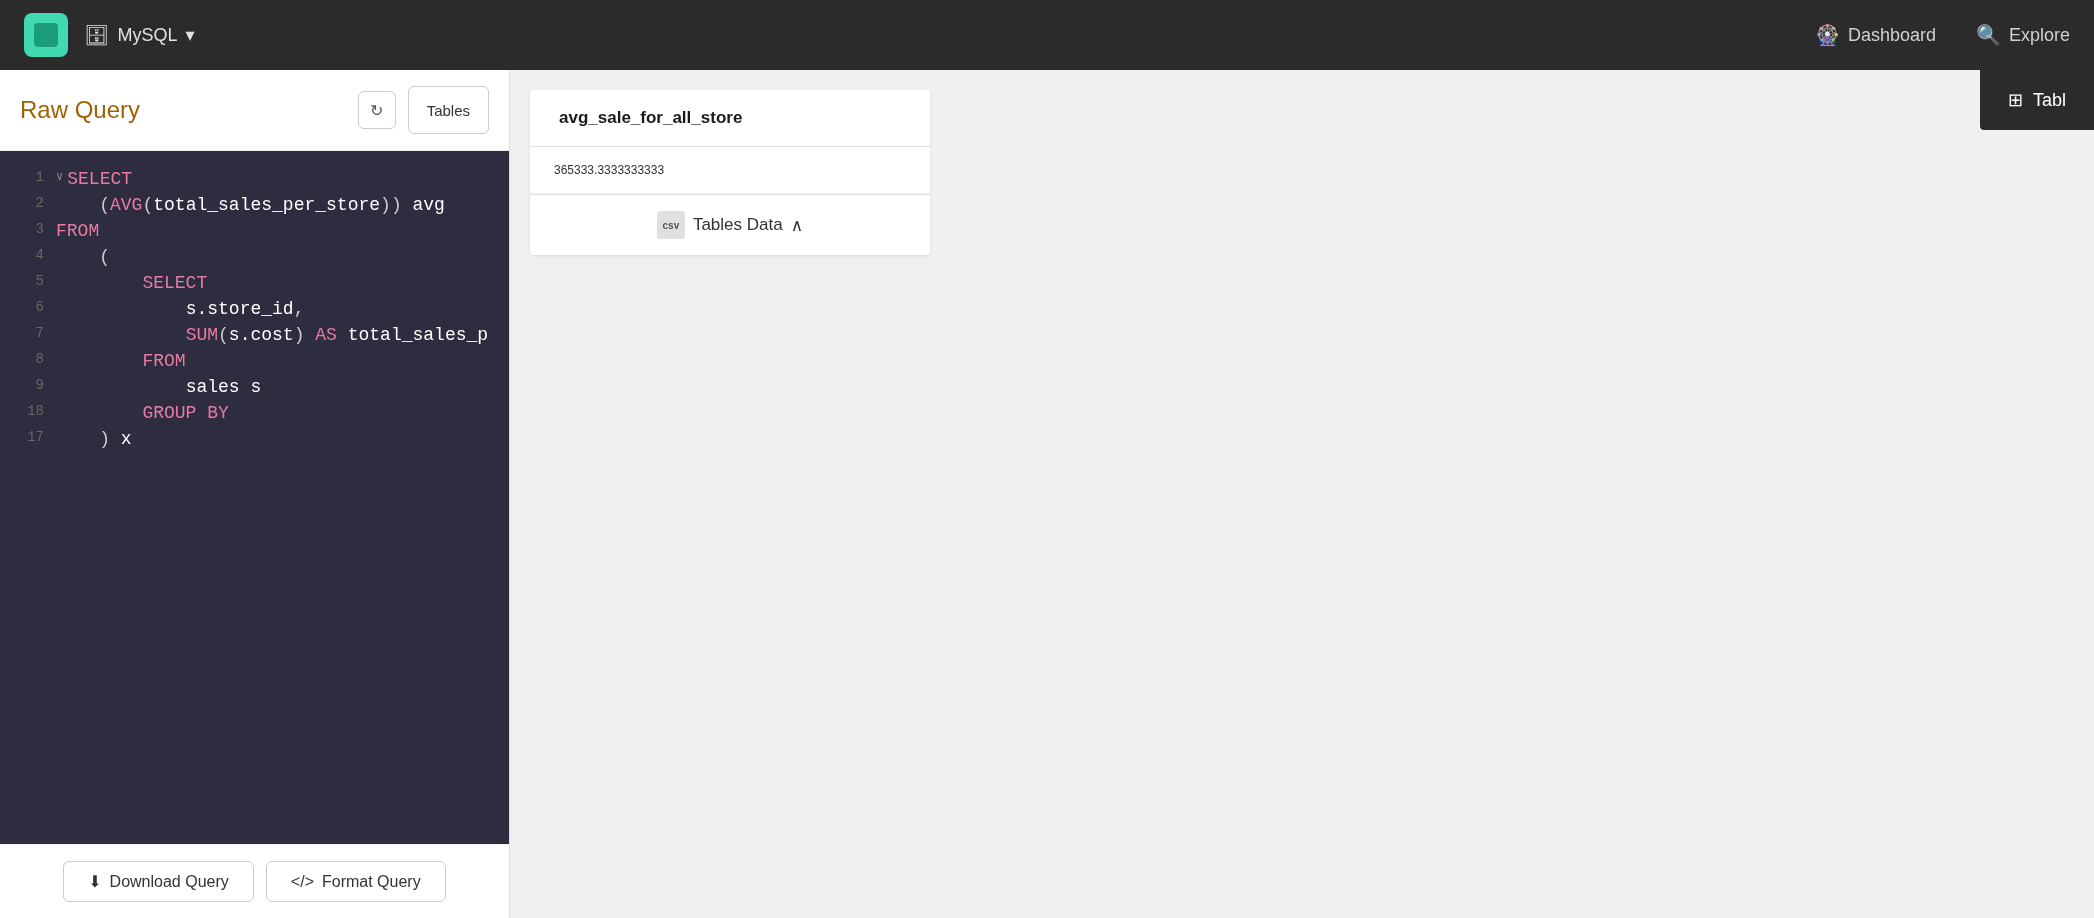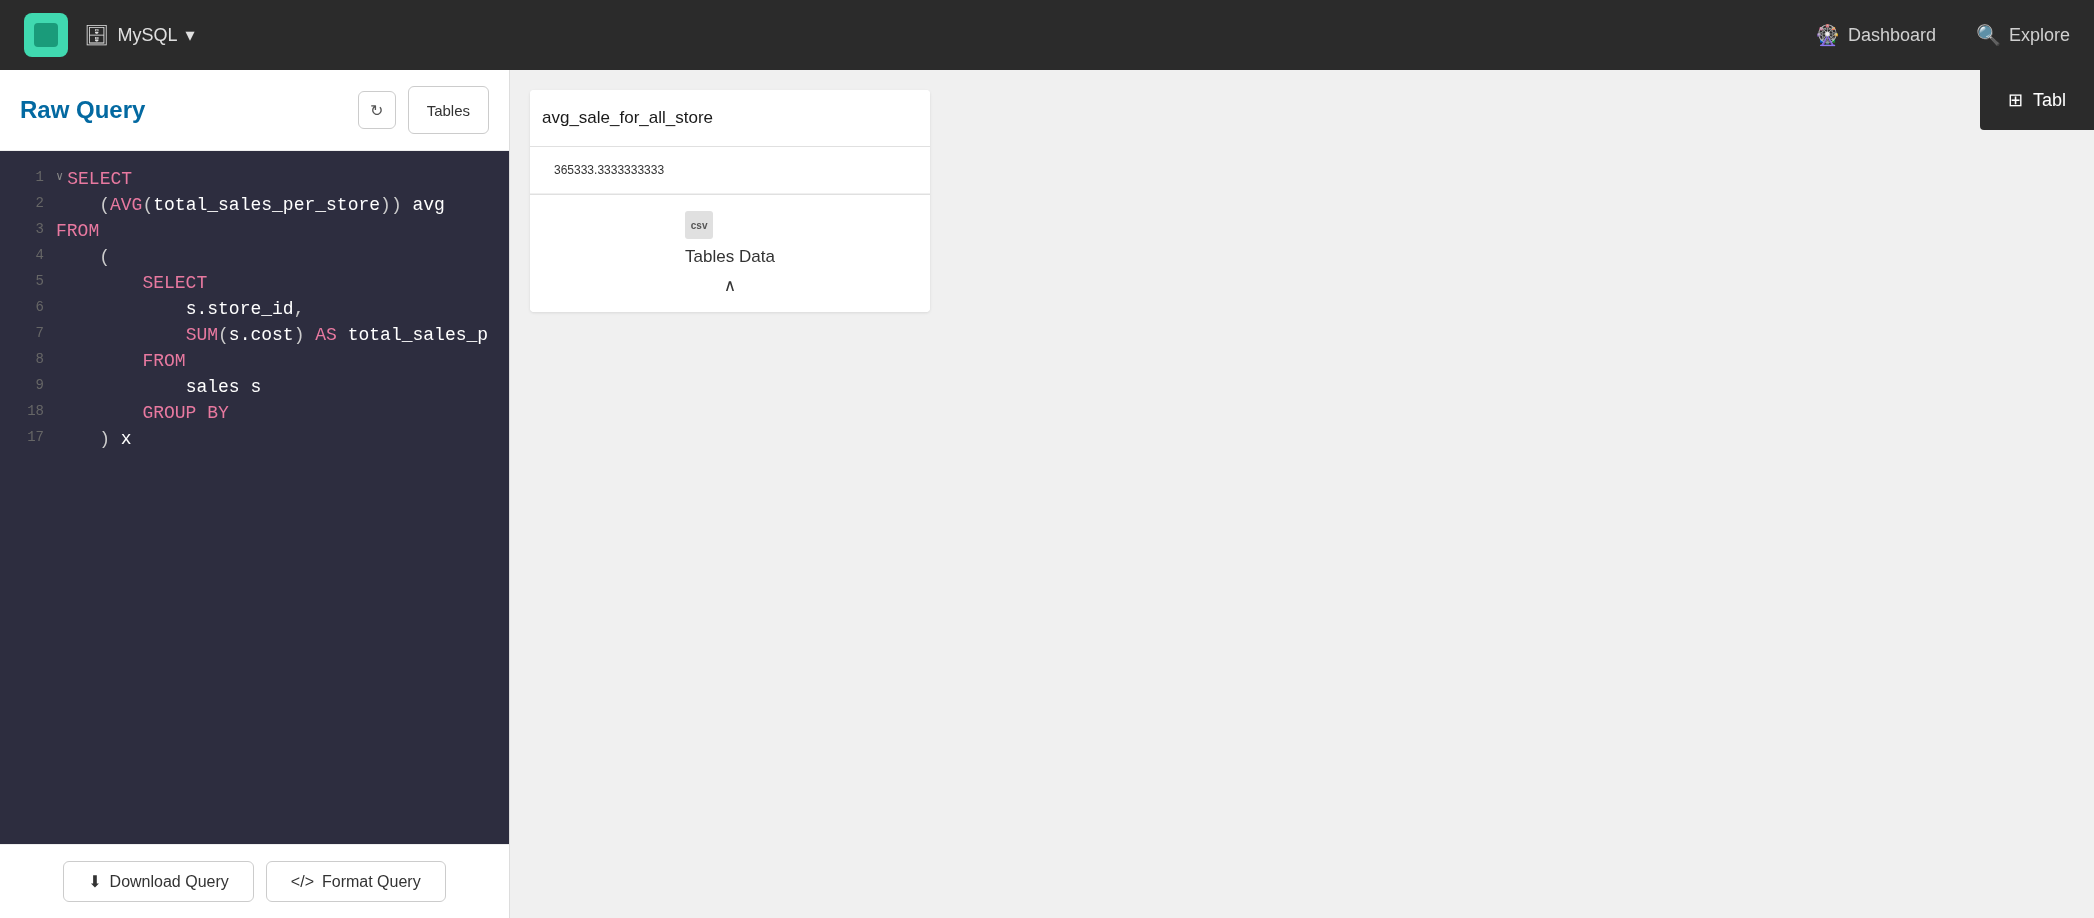--- a/index.html
+++ b/index.html
@@ -74,22 +74,22 @@
     }
     .left-panel-header {
       display: flex;
       align-items: center;
       padding: 16px 20px;
       gap: 12px;
       border-bottom: 1px solid #eee;
     }
     .raw-query-title {
       font-size: 24px;
-      font-weight: 700;
-      color: #0369a1;
+      font-weight: 400;
+      color: #a16207;
       flex: 1;
     }
     .refresh-btn {
       width: 38px;
       height: 38px;
       border: 1px solid #ccc;
       border-radius: 6px;
       background: #fff;
       cursor: pointer;
       display: flex;
@@ -188,24 +188,24 @@
       box-shadow: 0 1px 3px rgba(0,0,0,0.1);
       display: inline-block;
       min-width: 400px;
     }
     .results-table {
       border-collapse: collapse;
       width: 100%;
     }
     .results-table th {
       background: #fff;
-      padding: 18px 12px;
+      padding: 18px 29px;
       text-align: left;
       font-size: 17px;
-      font-weight: 400;
+      font-weight: 700;
       color: #1a1a1a;
       border-bottom: 1px solid #e0e0e0;
     }
     .results-table td {
       padding: 16px 24px;
       font-size: 12px;
       color: #333;
       border-bottom: 1px solid #f0f0f0;
     }
 
@@ -214,27 +214,27 @@
       background: #fff;
       border-top: 1px solid #e0e0e0;
       display: flex;
       align-items: center;
       justify-content: center;
       padding: 16px;
       border-radius: 0 0 4px 4px;
     }
     .export-btn {
       display: flex;
+      align-items: center;
       gap: 8px;
       cursor: pointer;
       font-size: 17px;
       color: #333;
       background: none;
       border: none;
-      flex-direction: column;
     }
     .export-icon {
       width: 28px;
       height: 28px;
       background: #e0e0e0;
       border-radius: 3px;
       display: flex;
       align-items: center;
       justify-content: center;
       font-size: 10px;

